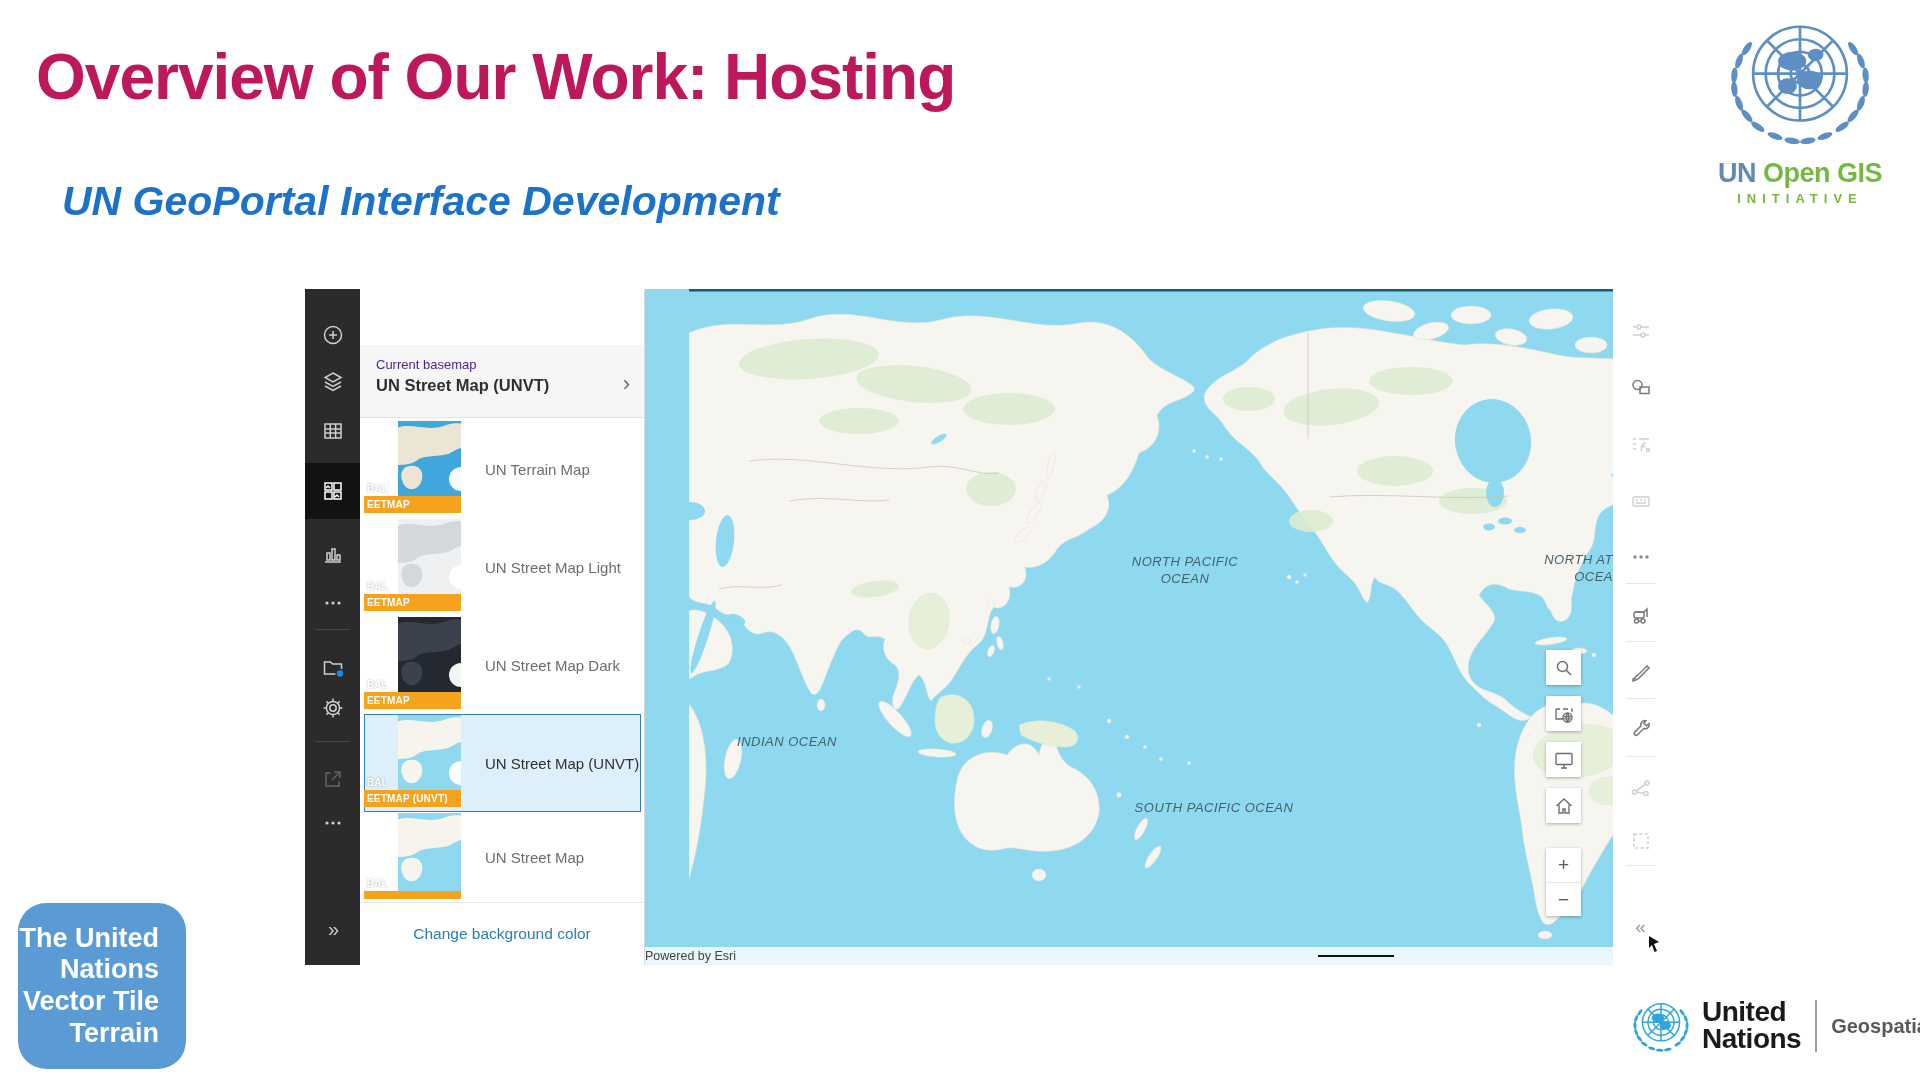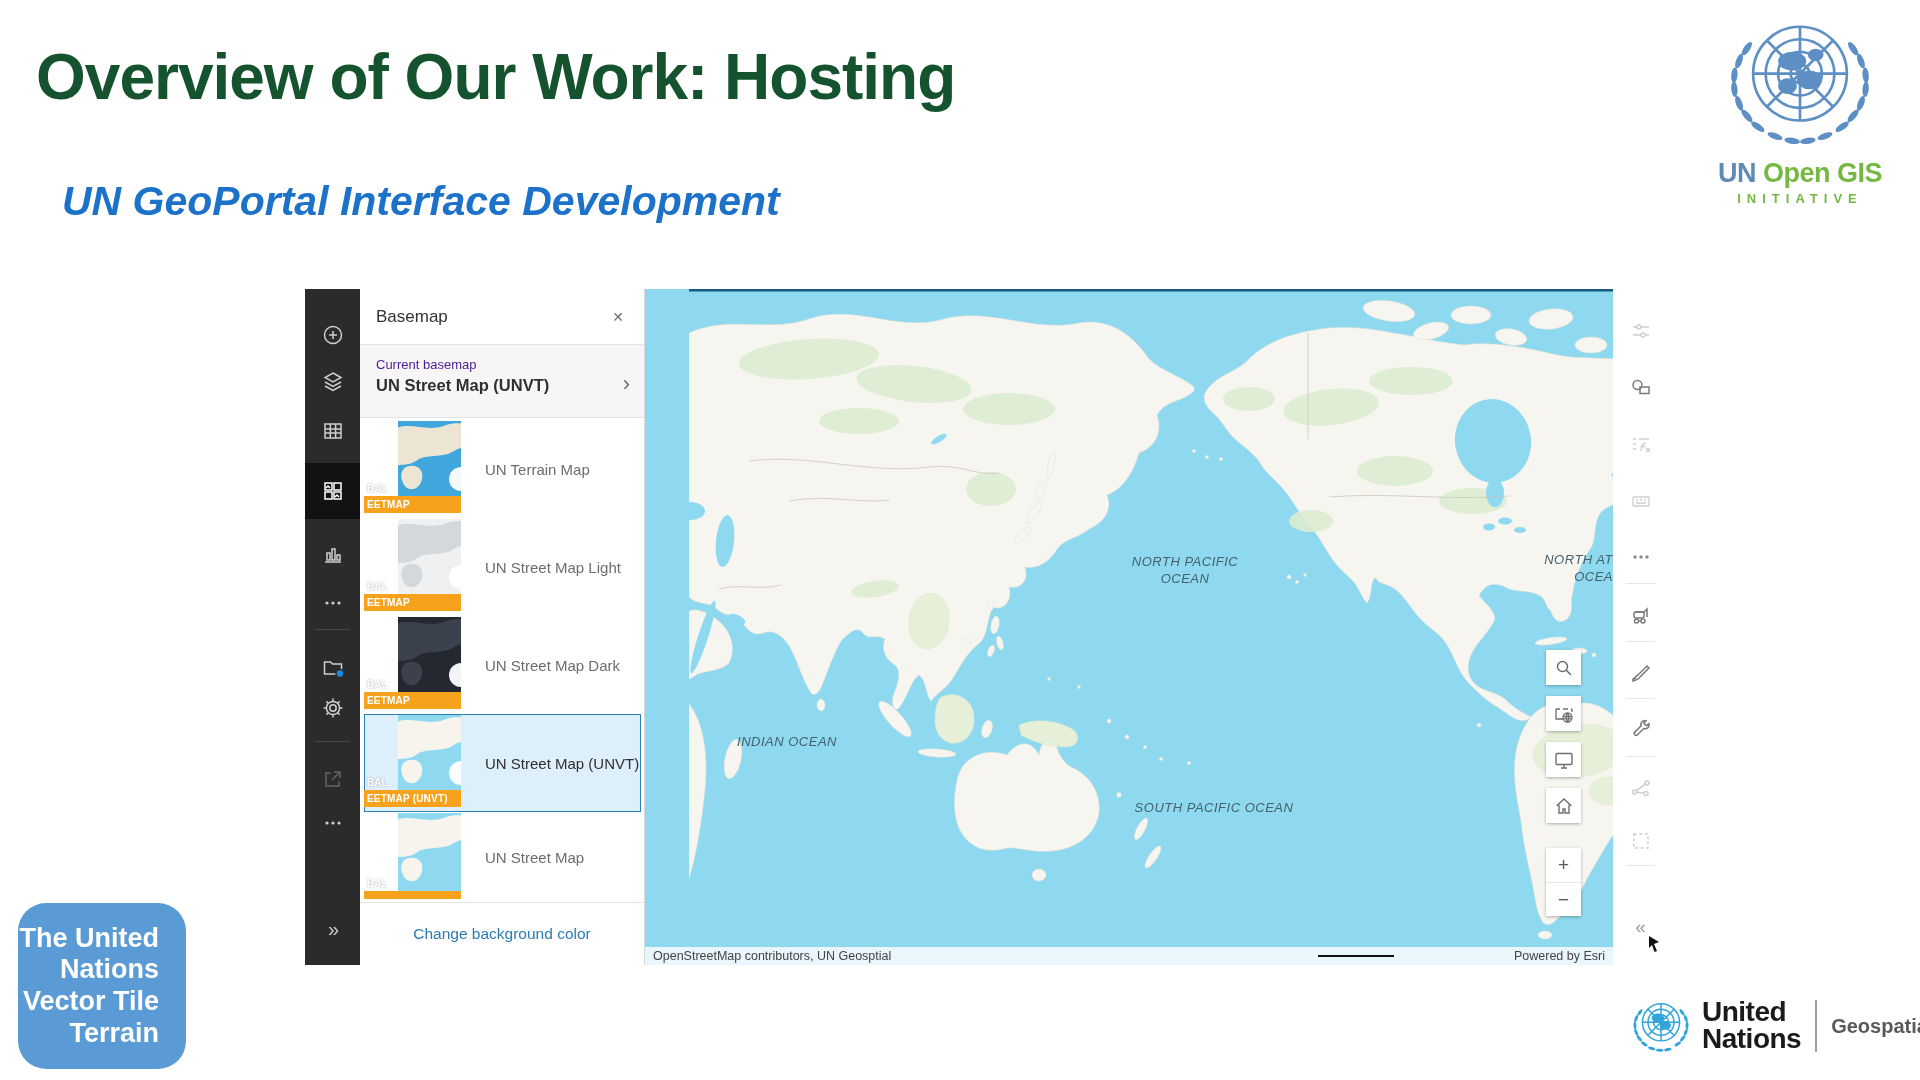--- a/index.html
+++ b/index.html
@@ -1,21 +1,21 @@
 <!DOCTYPE html>
 <html><head>
 <meta charset="utf-8">
 <style>
   * { margin:0; padding:0; box-sizing:border-box; }
   html,body { width:1920px; height:1080px; overflow:hidden; background:#fff;
               font-family:"Liberation Sans", sans-serif; }
   .abs { position:absolute; }
 
   
-  #slide-title { left:36px; top:40px; font-size:64px; font-weight:700; color:#14532d; letter-spacing:-1px; }
+  #slide-title { left:36px; top:40px; font-size:64px; font-weight:700; color:#be185d; letter-spacing:-1px; }
   #slide-subtitle { left:62px; top:178px; font-size:41px; font-weight:700; font-style:italic; color:#1b72c8; }
 
   
   #opengis-logo { left:1700px; top:8px; width:200px; text-align:center; }
   #opengis-logo .wordmark { font-size:27px; font-weight:700; letter-spacing:-.5px; }
   #opengis-logo .wm-un { color:#5e8ab4; }
   #opengis-logo .wm-rest { color:#76b843; }
   #opengis-logo .initiative { font-size:13px; font-weight:700; letter-spacing:6px; color:#76b843; margin-top:2px; }
 
   
@@ -235,24 +235,20 @@
             <circle cx="18" cy="12" r="1.6"></circle>
           </svg>
         </span>
     </div>
     <div class="sb-item" style="top:618px;">
       <span class="glyph-chev">»</span>
     </div>
   </div>
 
   <div class="abs" id="panel">
-    <div id="panel-header">
-      <span id="panel-title">Basemap</span>
-      <span id="panel-close">✕</span>
-    </div>
     <div id="current-block">
       <div id="current-label">Current basemap</div>
       <div id="current-value">UN Street Map (UNVT)</div>
       <div id="current-chevron">›</div>
     </div>
 
     <div class="bm-row" style="top:131px;">
       <div class="thumb t-terrain">
         <svg class="mini" width="97" height="92" viewBox="0 0 97 92">
             <rect width="97" height="92" fill="var(--oc)"></rect>
@@ -504,21 +500,20 @@
             <path d="M6 9.5V18h4v-4h2v4h4V9.5"></path>
           </svg>
         </span>
     </div>
     <div id="zoomgroup">
       <div class="half">+</div>
       <div class="half">−</div>
     </div>
 
     <div id="attribution">
-      <span id="attr-left">OpenStreetMap contributors, UN Geosptial</span>
       <span id="attr-right">Powered by Esri</span>
     </div>
     <div id="scalebar"></div>
   </div>
 
   <div class="abs" id="rtoolbar">
     <div class="rt-item dim" style="top:22px;">
       <span>
           <svg class="ic" width="24" height="24" viewBox="0 0 24 24" stroke="currentColor" fill="none" stroke-width="1.5">
             <path d="M4 8h4M12 8h8"></path>

